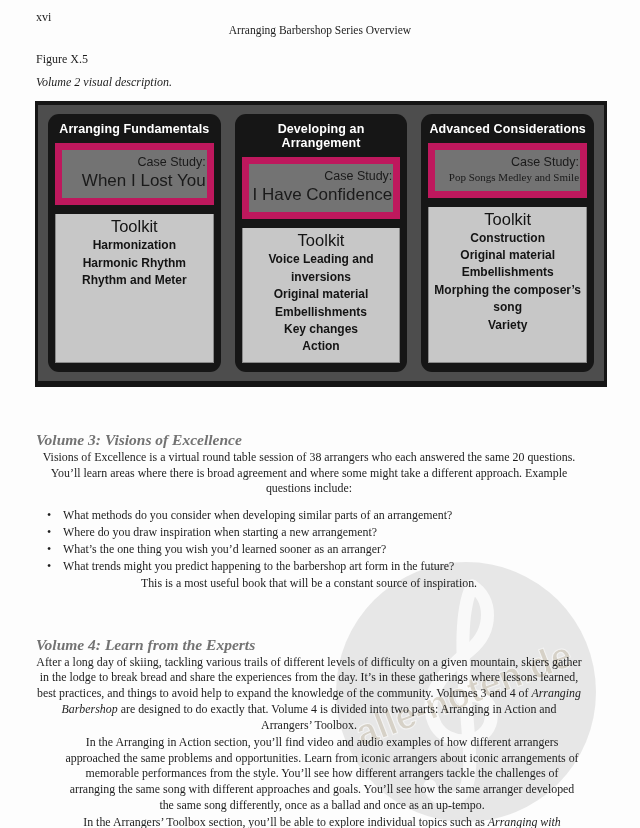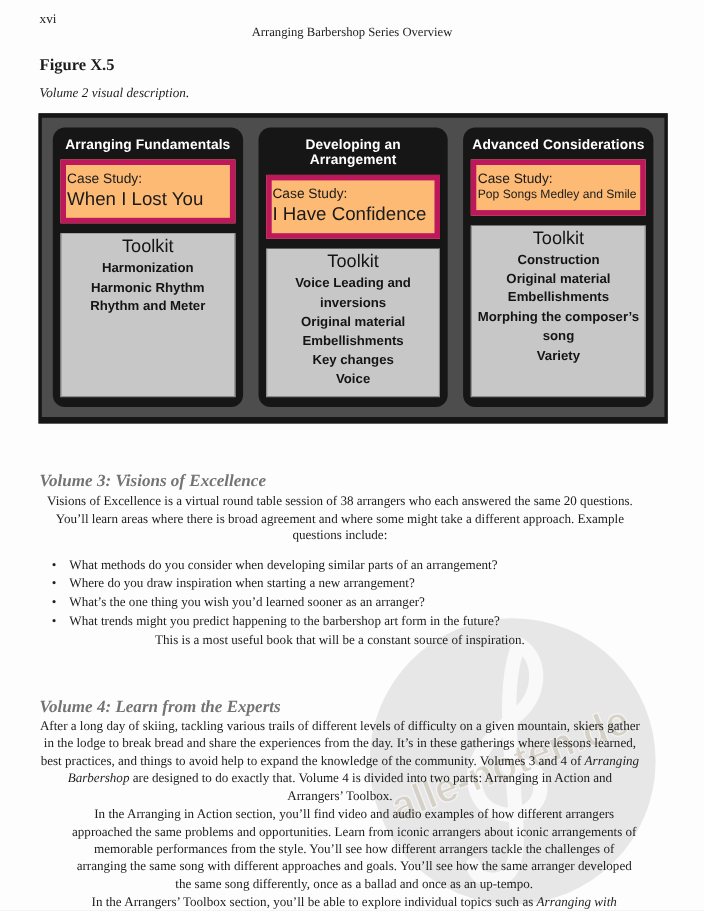--- a/index.html
+++ b/index.html
@@ -17,21 +17,21 @@
     position:absolute;left:36px;top:10px;
     font-size:12px;
   }
   .running-head{
     position:absolute;left:0;right:0;top:24px;
     text-align:center;font-size:11.5px;color:#222;
   }
   
   .content{position:relative;z-index:1;padding-top:48px;}
   .figure-label{
-    margin:4px 0 0 36px;font-size:15px;font-weight:bold;
+    margin:4px 0 0 36px;font-size:12px;
   }
   .figure-caption{
     margin:8px 0 0 36px;font-size:12px;font-style:italic;
   }
   
   .figure-frame{
     box-sizing:border-box;
     margin:11px 0 0 35px;
     width:572px;
     border:3px solid #161616;
@@ -47,27 +47,27 @@
     padding:0 7px 9px 7px;
     font-family:"Liberation Sans", sans-serif;
     border-radius:11px;
   }
   .column-header{
     color:#ffffff;font-weight:bold;font-size:12.5px;
     text-align:center;padding:8px 0 7px 0;
     letter-spacing:.1px;
   }
   .case-box{
-    background:#fdba74;border:5px solid #be185d;
-    text-align:left;padding:4px 1px 6px 1px;
+    background:#737373;border:7px solid #be185d;
+    text-align:right;padding:4px 1px 6px 1px;
     color:#1a1a1a;line-height:1.3;
   }
   .case-title{font-size:12.5px;}
   .case-song{font-size:17px;}
-  .case-song.small{font-size:11px;}
+  .case-song.small{font-size:11px;font-family:Liberation Serif, serif;}
   .toolkit-box{
     flex:1;
     background:#c7c7c7;border:1px solid #8a8a8a;border-top:none;
     margin-top:9px;text-align:center;
     padding:3px 1px 6px 1px;color:#141414;
   }
   .toolkit-title{font-size:16.5px;margin-bottom:1px;}
   .toolkit-item{font-size:12px;font-weight:bold;line-height:1.45;}
   
   .section-heading{
@@ -139,21 +139,21 @@
             <div class="case-box">
               <div class="case-title">Case Study:</div>
               <div class="case-song">I Have Confidence</div>
             </div>
             <div class="toolkit-box">
               <div class="toolkit-title">Toolkit</div>
               <div class="toolkit-item">Voice Leading and inversions</div>
               <div class="toolkit-item">Original material</div>
               <div class="toolkit-item">Embellishments</div>
               <div class="toolkit-item">Key changes</div>
-              <div class="toolkit-item">Voice</div>
+              <div class="toolkit-item">Action</div>
             </div>
           </div>
           <div class="figure-column">
             <div class="column-header">Advanced Considerations</div>
             <div class="case-box">
               <div class="case-title">Case Study:</div>
               <div class="case-song small">Pop Songs Medley and Smile</div>
             </div>
             <div class="toolkit-box">
               <div class="toolkit-title">Toolkit</div>

